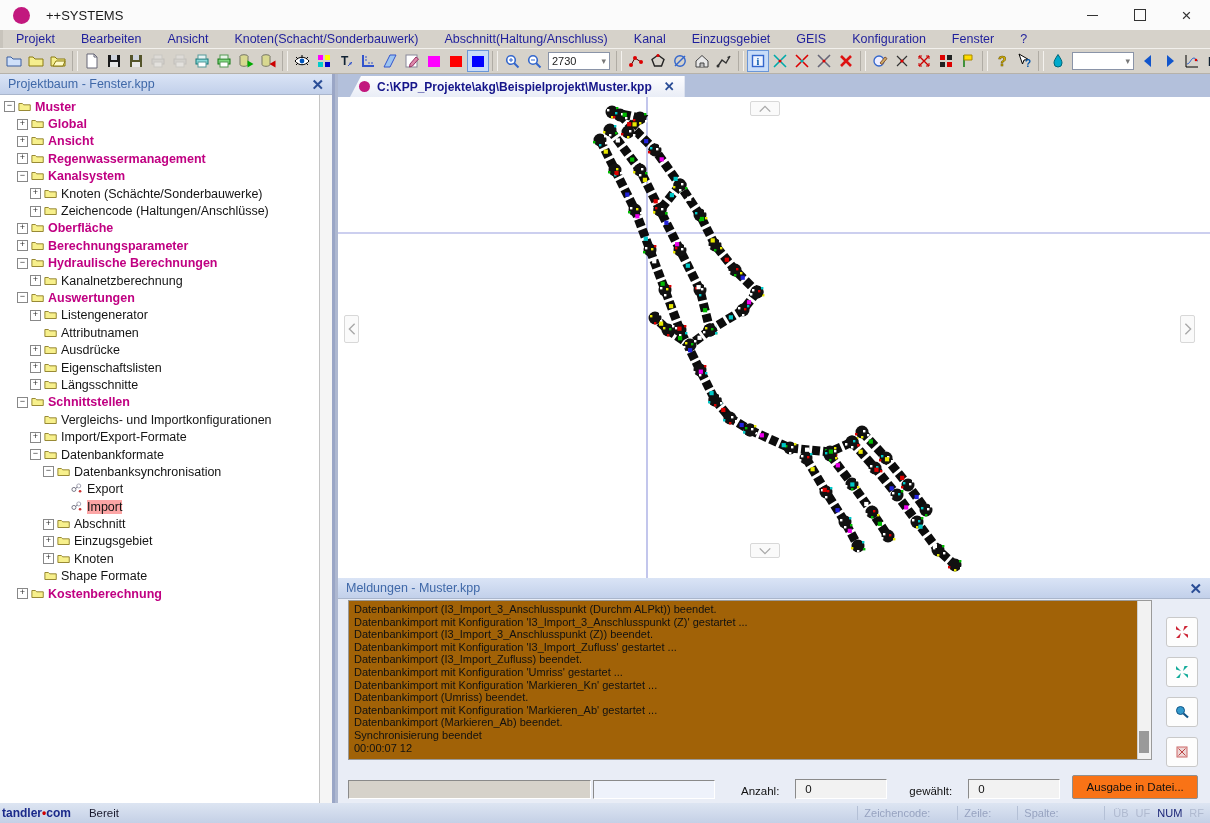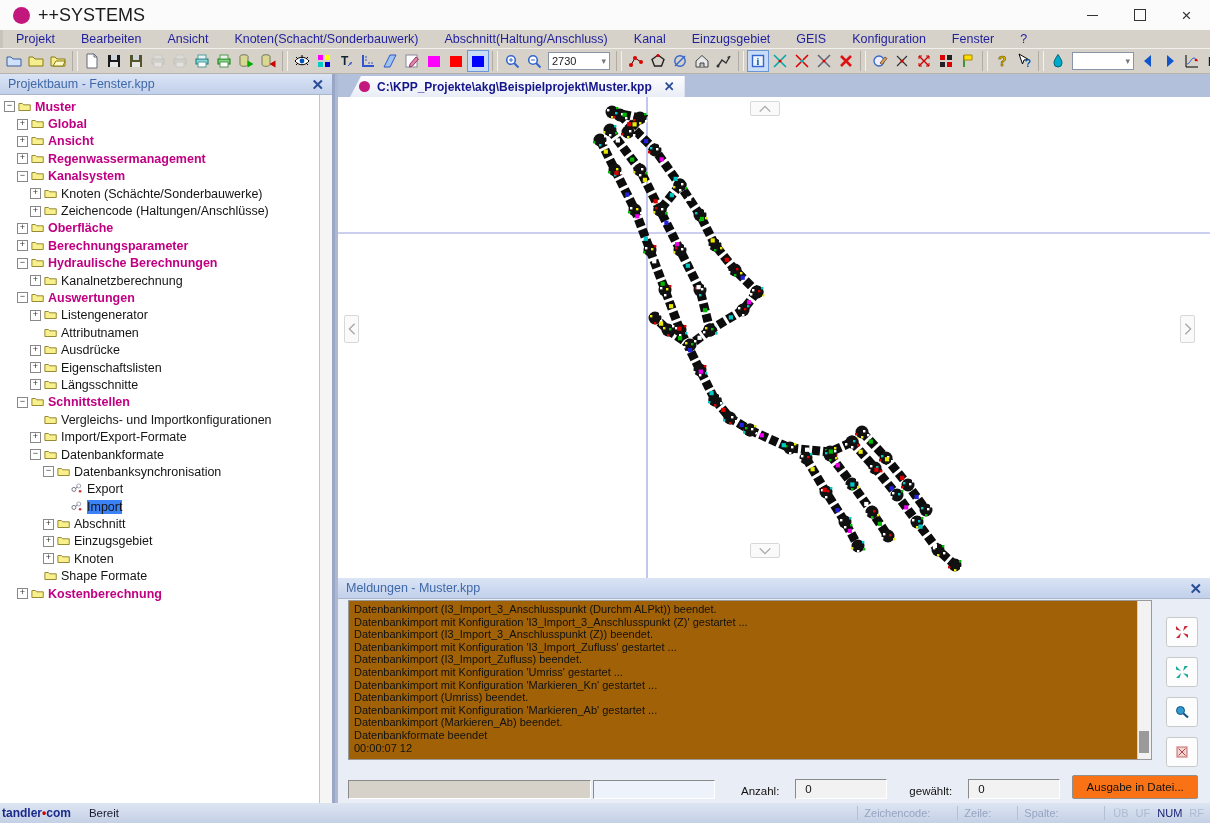--- a/index.html
+++ b/index.html
@@ -3,21 +3,21 @@
 <meta charset="utf-8">
 <style>
   html,body{margin:0;padding:0;}
   body{font-family:"Liberation Sans",sans-serif;background:#888;}
   #app{position:relative;width:1210px;height:823px;background:#aeb8d0;overflow:hidden;
        font-family:"Liberation Sans",sans-serif;}
   
   .titlebar{position:absolute;left:0;top:0;width:100%;height:30px;background:#fbfbfb;
             border-bottom:1px solid #e3e3e3;display:flex;align-items:center;}
   .app-logo{width:17px;height:17px;border-radius:50%;background:#c2187e;margin-left:13px;flex:none;}
-  .app-title{margin-left:8px;font-size:18px;color:#1a1a1a;}
+  .app-title{margin-left:16px;font-size:13px;color:#1a1a1a;}
   .wincontrols{margin-left:auto;display:flex;height:100%;}
   .winbtn{width:47px;height:100%;display:flex;align-items:center;justify-content:center;color:#333;}
   .win-min-glyph{display:block;width:11px;height:0;border-top:1.6px solid #333;}
   .win-max-glyph{display:block;width:10px;height:10px;border:1.4px solid #333;}
   .win-close-glyph{font-size:17px;line-height:1;color:#333;}
   
   .menubar{position:absolute;left:0;top:30px;width:100%;height:18px;background:#d6d2ca;
            display:flex;align-items:center;font-size:12.5px;color:#1f1f9c;border-left:3px solid #c8c4bc;}
   .menu-item{padding:0 13px;white-space:nowrap;}
   
@@ -35,21 +35,21 @@
   
   .panelheader{height:21px;background:linear-gradient(#dae4f6,#c2d0ea);display:flex;align-items:center;
                font-size:12.5px;color:#3f68a8;padding:0 8px;border-bottom:1px solid #aab6cc;box-sizing:border-box;}
   .panelheader .closex{margin-left:auto;color:#2a4d96;font-size:15px;font-weight:bold;line-height:1;}
   .leftpanel{position:absolute;left:0;top:74px;width:335px;height:729px;background:#fff;
              border-right:3px solid #9aa6c6;box-sizing:border-box;}
   .treewrap{position:absolute;left:0;top:21px;right:12px;bottom:0;overflow:hidden;padding-top:3px;}
   .treescroll{position:absolute;right:0;top:21px;width:12px;bottom:0;background:#f5f5f5;border-left:1px solid #c4c4c4;}
   .trow{height:17.4px;display:flex;align-items:center;font-size:12.5px;color:#141414;white-space:nowrap;}
   .trow.cat .tlabel{color:#c00082;font-weight:bold;}
-  .trow.hl .tlabel{background:#3b82f6;}
+  .trow.hl .tlabel{background:#fca5a5;}
   .expander{width:9px;height:9px;border:1px solid #888;background:#fff;flex:none;
             font-size:9px;line-height:7px;text-align:center;color:#333;margin-right:3px;box-sizing:content-box;}
   .expspacer{width:11px;flex:none;margin-right:3px;}
   .ticon{flex:none;margin-right:3px;}
   
   .rightarea{position:absolute;left:338px;top:74px;width:872px;height:729px;}
   .tabbar{height:23px;background:#b3c0db;display:flex;align-items:flex-end;}
   .doctab{height:21px;margin-left:12px;display:flex;align-items:center;padding:0 10px 0 9px;
           background:linear-gradient(#fdfdff,#e9edf6);clip-path:polygon(11px 0,100% 0,100% 100%,0 100%);
           font-size:12px;font-weight:bold;color:#15158a;}
@@ -1146,21 +1146,21 @@
               <div>Datenbankimport (I3_Import_3_Anschlusspunkt (Durchm ALPkt)) beendet.</div>
               <div>Datenbankimport mit Konfiguration 'I3_Import_3_Anschlusspunkt (Z)' gestartet ...</div>
               <div>Datenbankimport (I3_Import_3_Anschlusspunkt (Z)) beendet.</div>
               <div>Datenbankimport mit Konfiguration 'I3_Import_Zufluss' gestartet ...</div>
               <div>Datenbankimport (I3_Import_Zufluss) beendet.</div>
               <div>Datenbankimport mit Konfiguration 'Umriss' gestartet ...</div>
               <div>Datenbankimport mit Konfiguration 'Markieren_Kn' gestartet ...</div>
               <div>Datenbankimport (Umriss) beendet.</div>
               <div>Datenbankimport mit Konfiguration 'Markieren_Ab' gestartet ...</div>
               <div>Datenbankimport (Markieren_Ab) beendet.</div>
-              <div>Datenbankformate beendet</div>
+              <div>Synchronisierung beendet</div>
               <div>00:00:07 12</div>
             </div>
           <div class="logscroll">
             <div class="logthumb"></div>
           </div>
         </div>
         <div class="sidebtns">
             <div class="sidebtn">
               <svg width="16" height="16" viewBox="0 0 16 16">
                 <path d="M7 7L2 2v3.5zM9 7l5-5h-3.5zM7 9l-5 5h3.5zM9 9l5 5v-3.5z" fill="#c23"></path>

